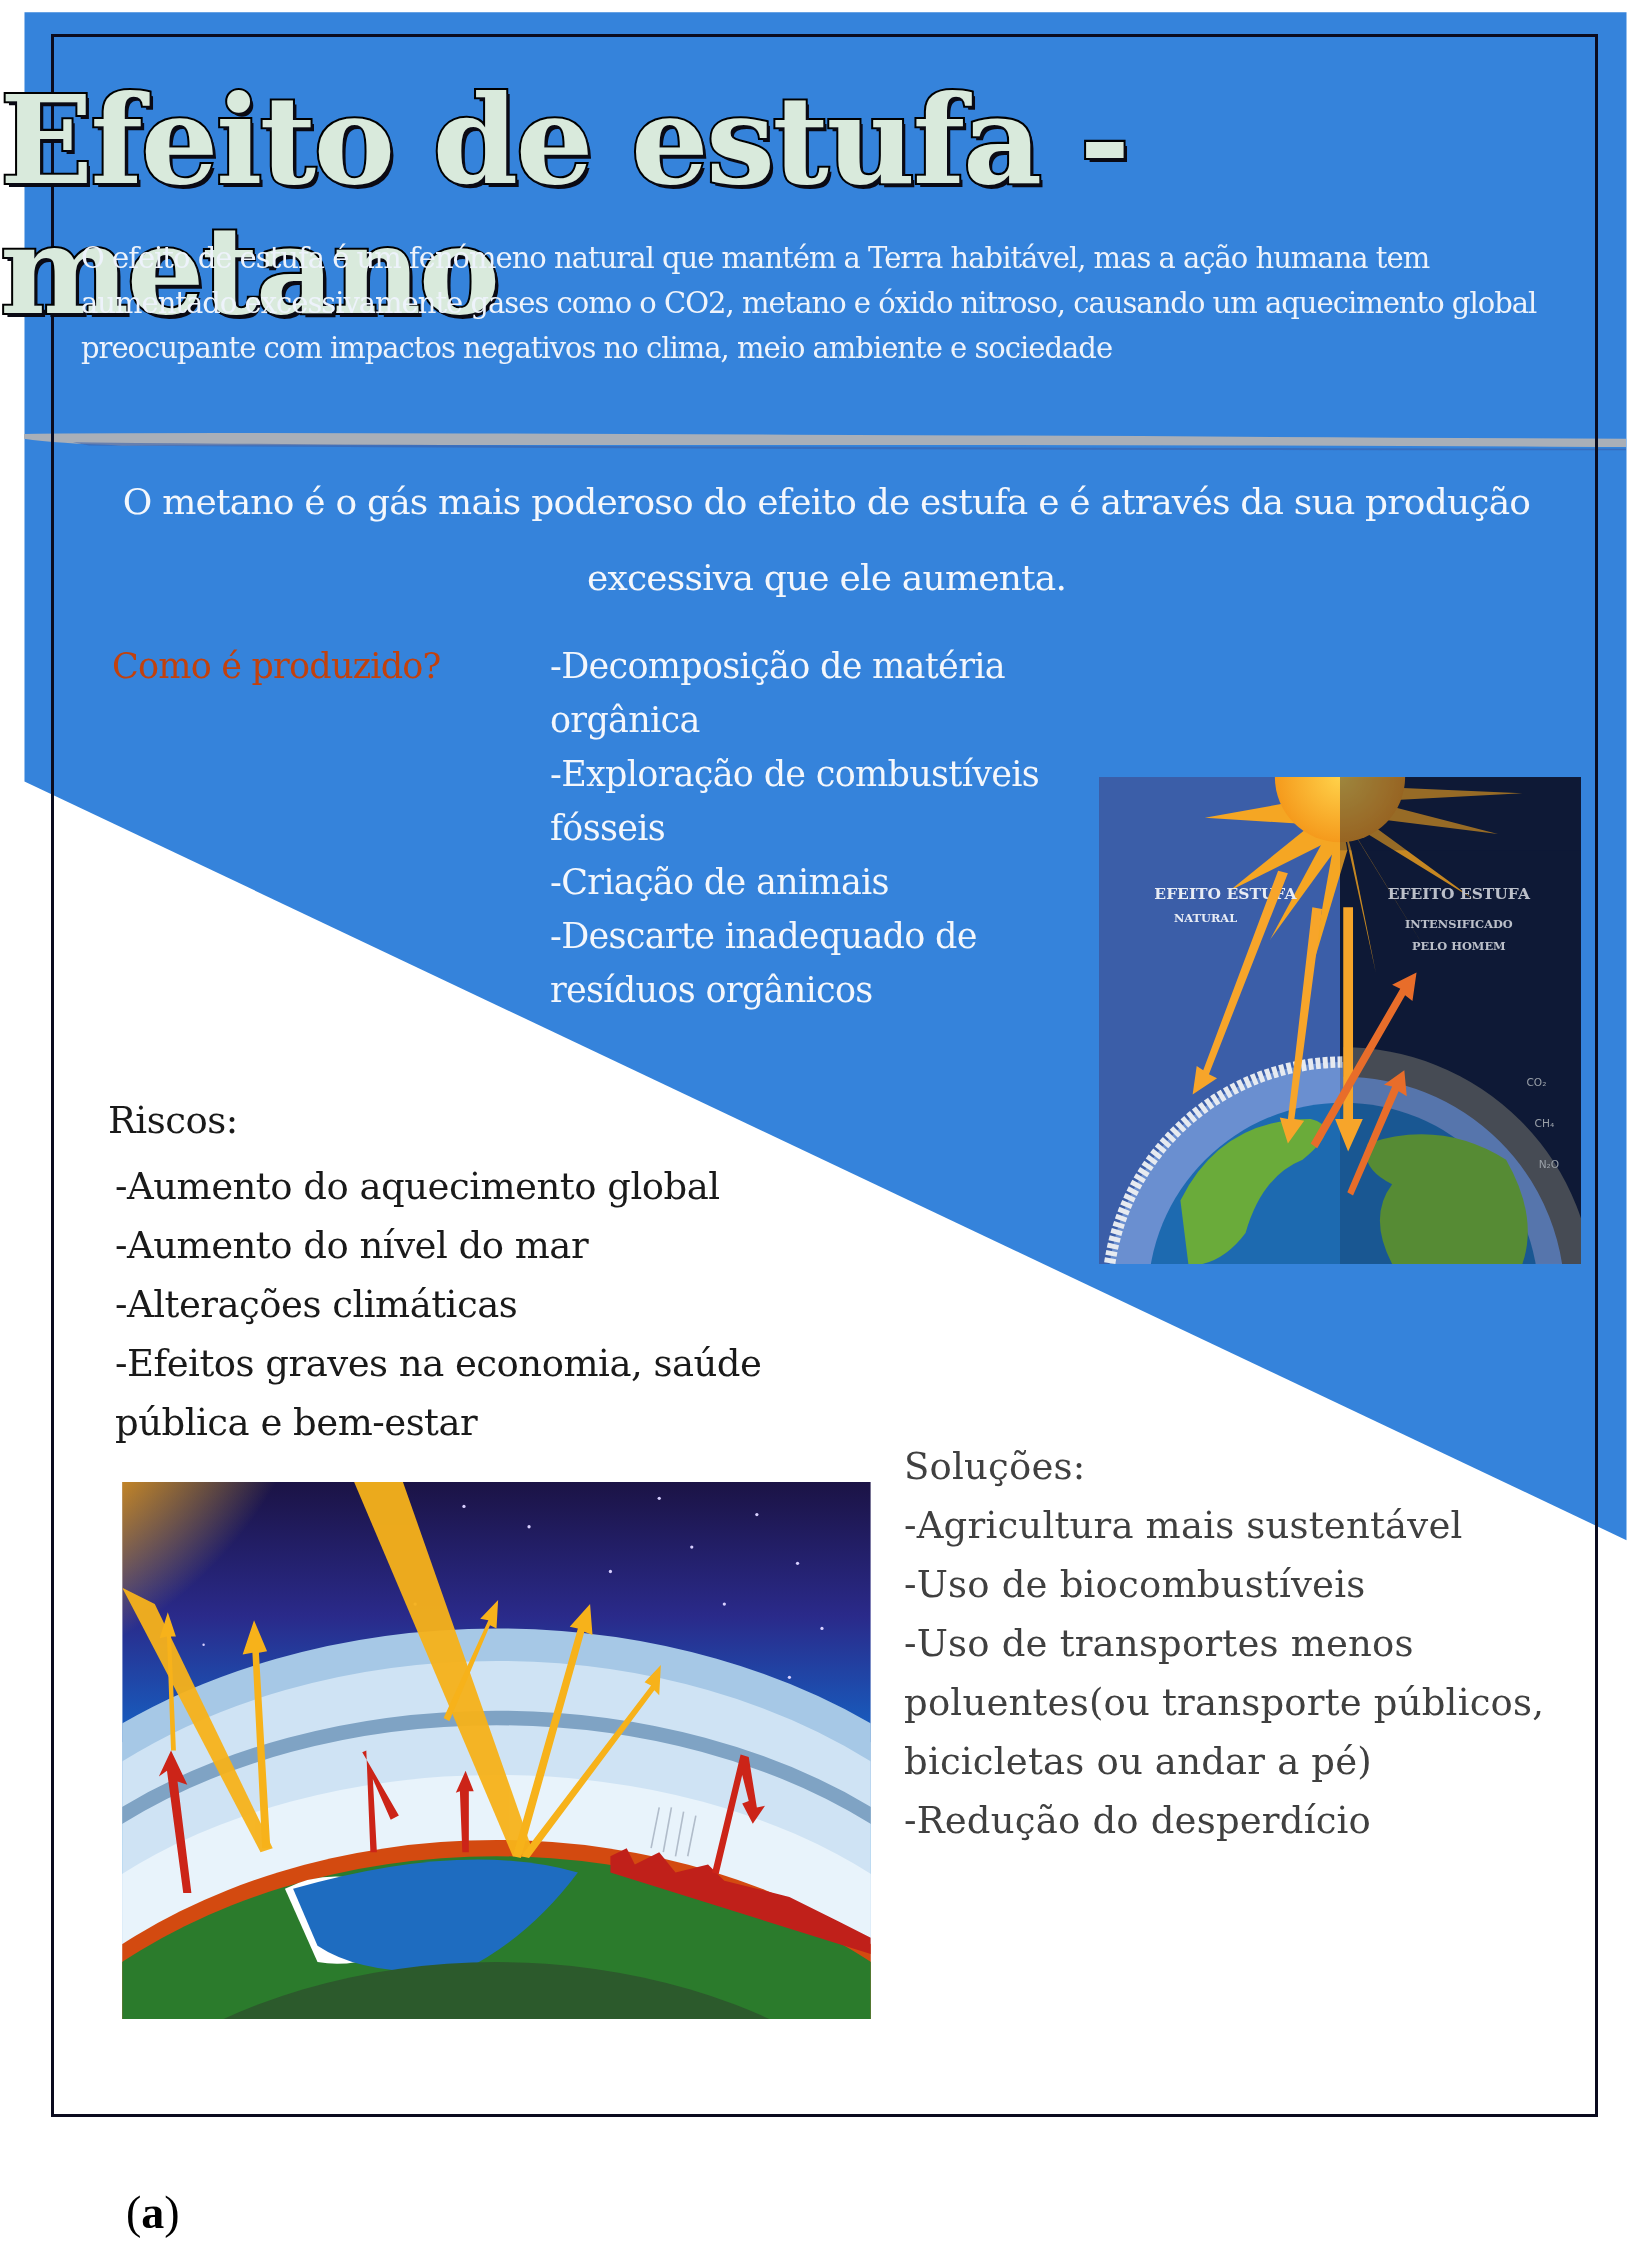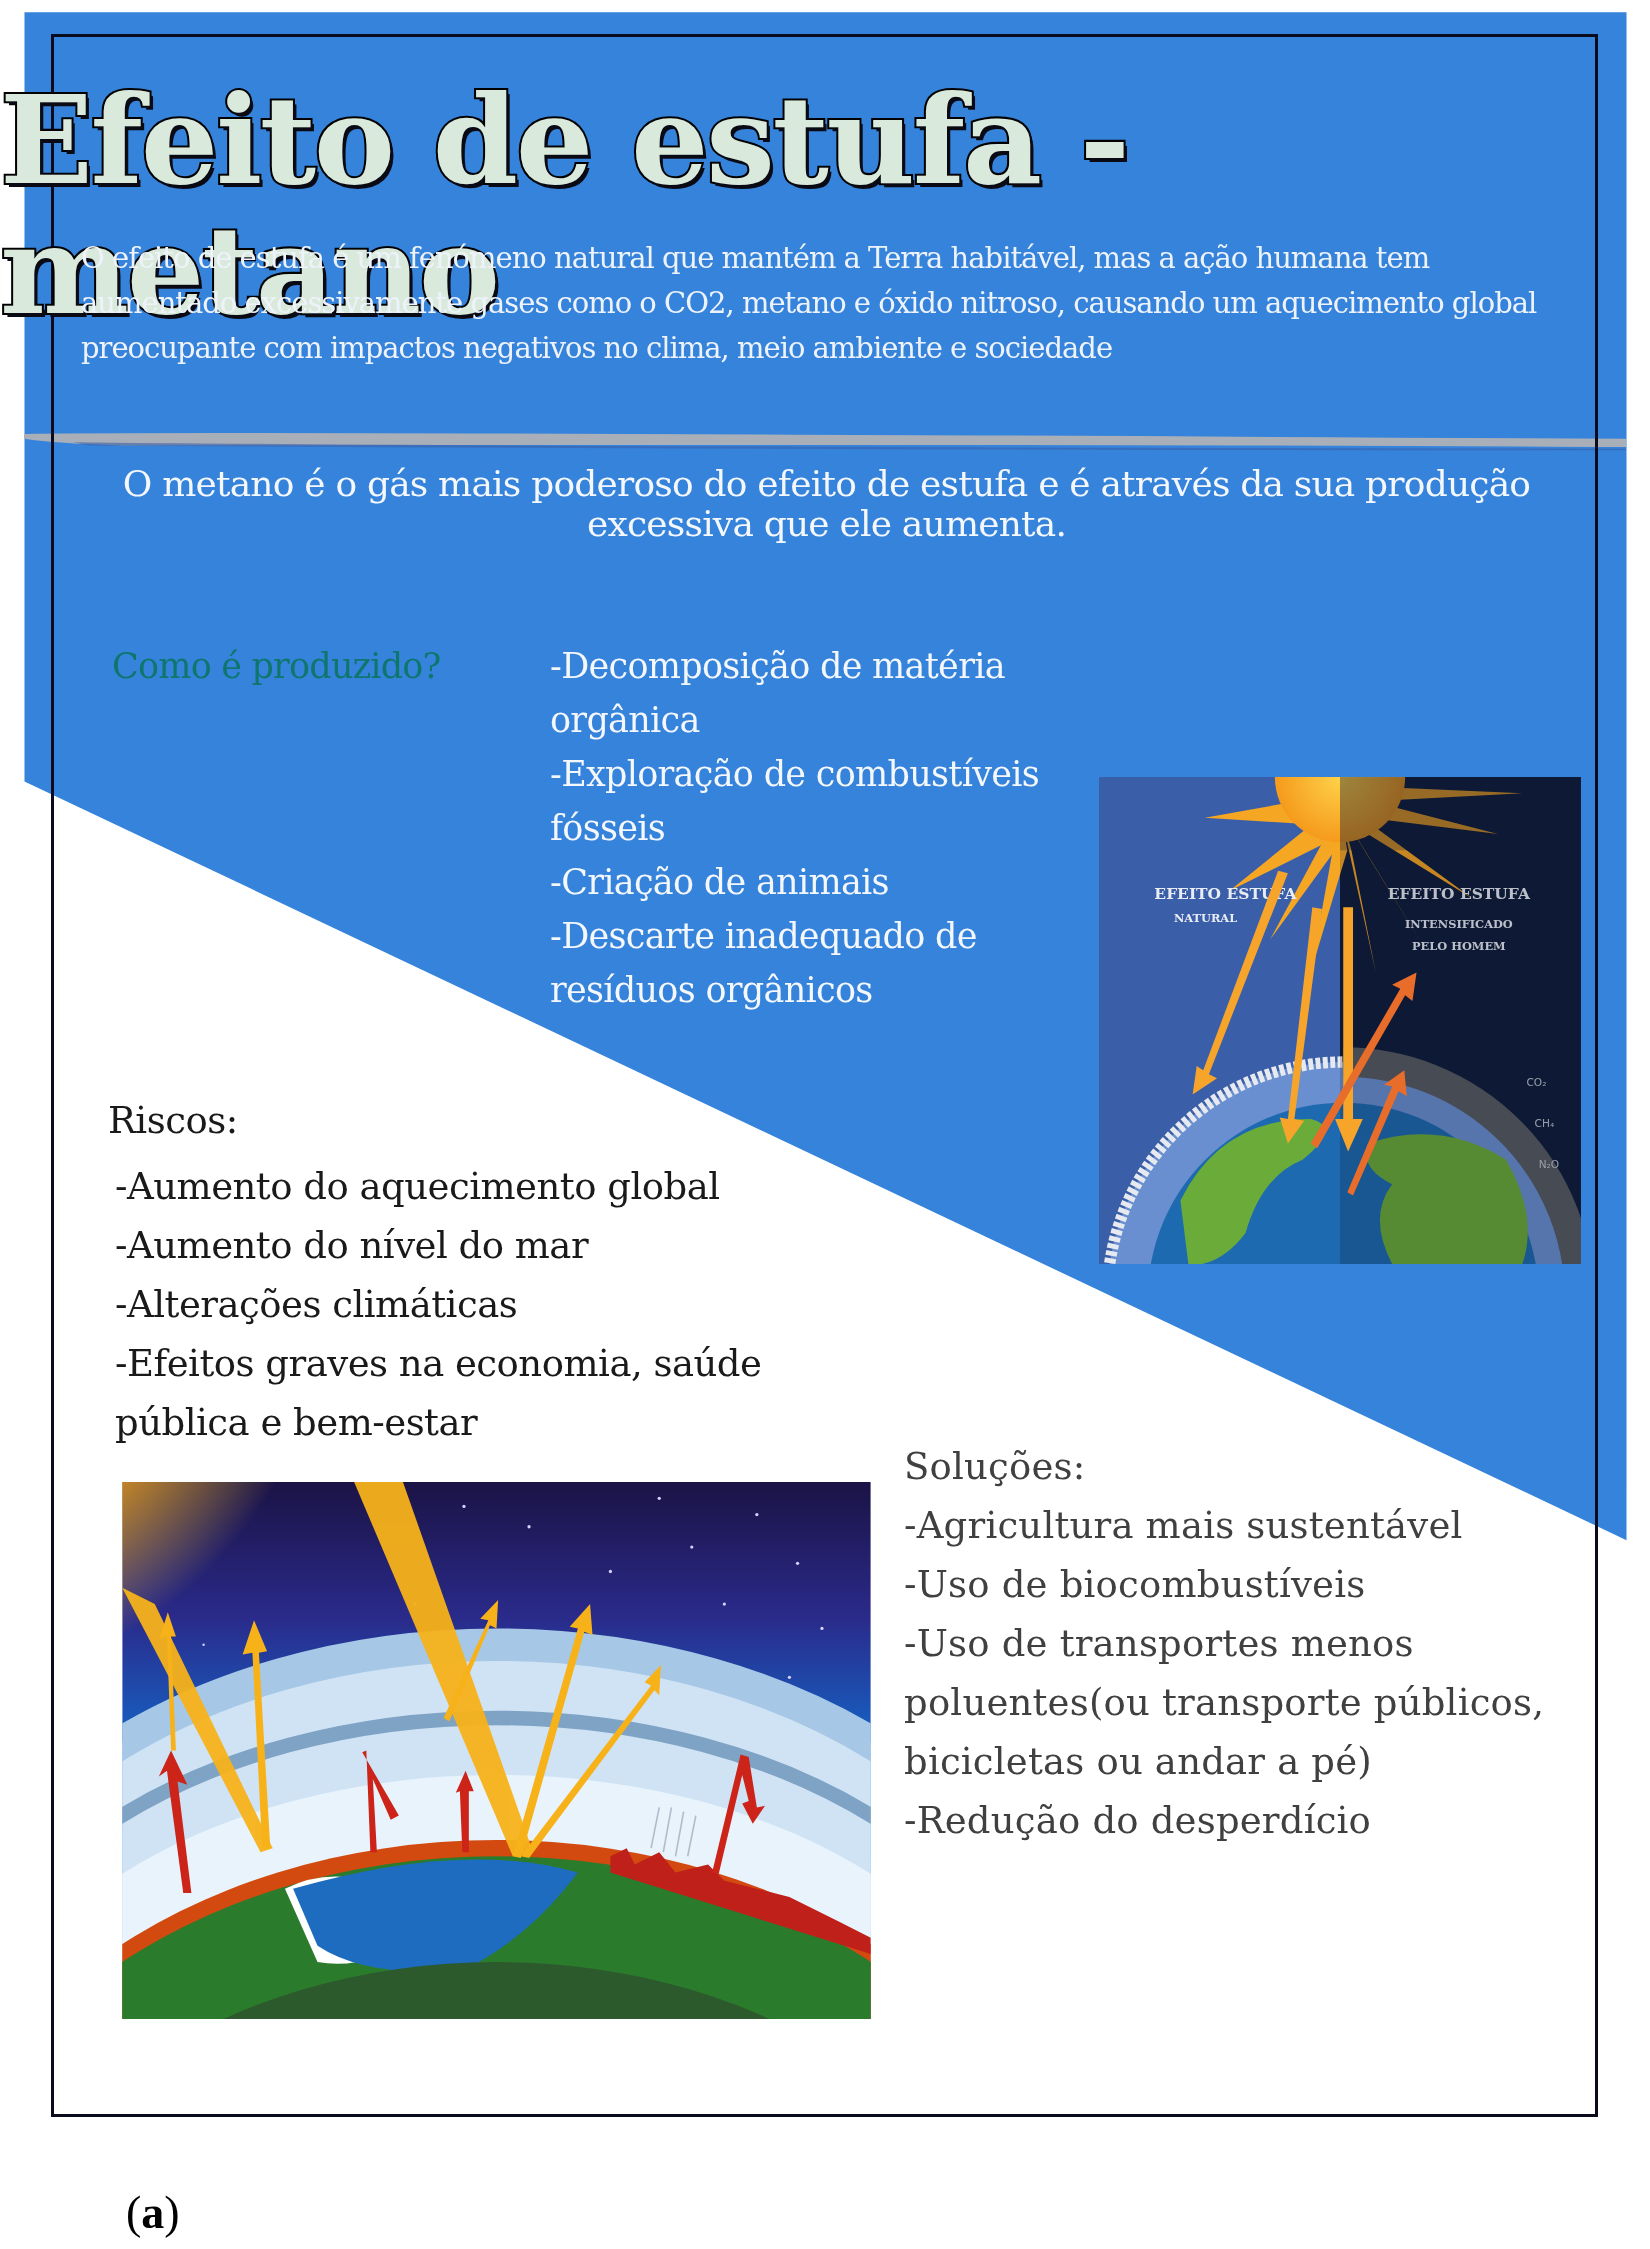--- a/index.html
+++ b/index.html
@@ -23,26 +23,26 @@
     position: absolute; left: 81px; top: 236px; width: 1490px; text-align: left;
     color: #eef3fb; font-family: "DejaVu Serif", "Liberation Serif", serif;
     font-size: 29px; line-height: 45px; letter-spacing: -1px;
   }
 
   .divider { position: absolute; left: 24.4px; top: 429px; width: 1602px; height: 23px; }
 
   .lead {
     position: absolute; left: 90px; top: 464px; width: 1473px; text-align: center;
     color: #f4f7fc; font-family: "DejaVu Serif", "Liberation Serif", serif;
-    font-size: 36px; line-height: 40px; letter-spacing: -0.8px;
+    font-size: 36px; line-height: 76px; letter-spacing: -0.8px;
   }
 
   .how-label {
     position: absolute; left: 112px; top: 639px;
-    color: #0f766e; font-size: 35px; line-height: 54px; letter-spacing: -0.8px;
+    color: #c2410c; font-size: 35px; line-height: 54px; letter-spacing: -0.8px;
   }
   .how-list {
     position: absolute; left: 550px; top: 639px; width: 545px;
     color: #f4f7fc; font-size: 35px; line-height: 54px; letter-spacing: -0.7px;
     margin: 0; padding: 0; list-style: none;
   }
   .how-list li { margin: 0; padding: 0; }
 
   .img-greenhouse { position: absolute; left: 1099px; top: 777px; width: 482px; height: 487px; }
 

